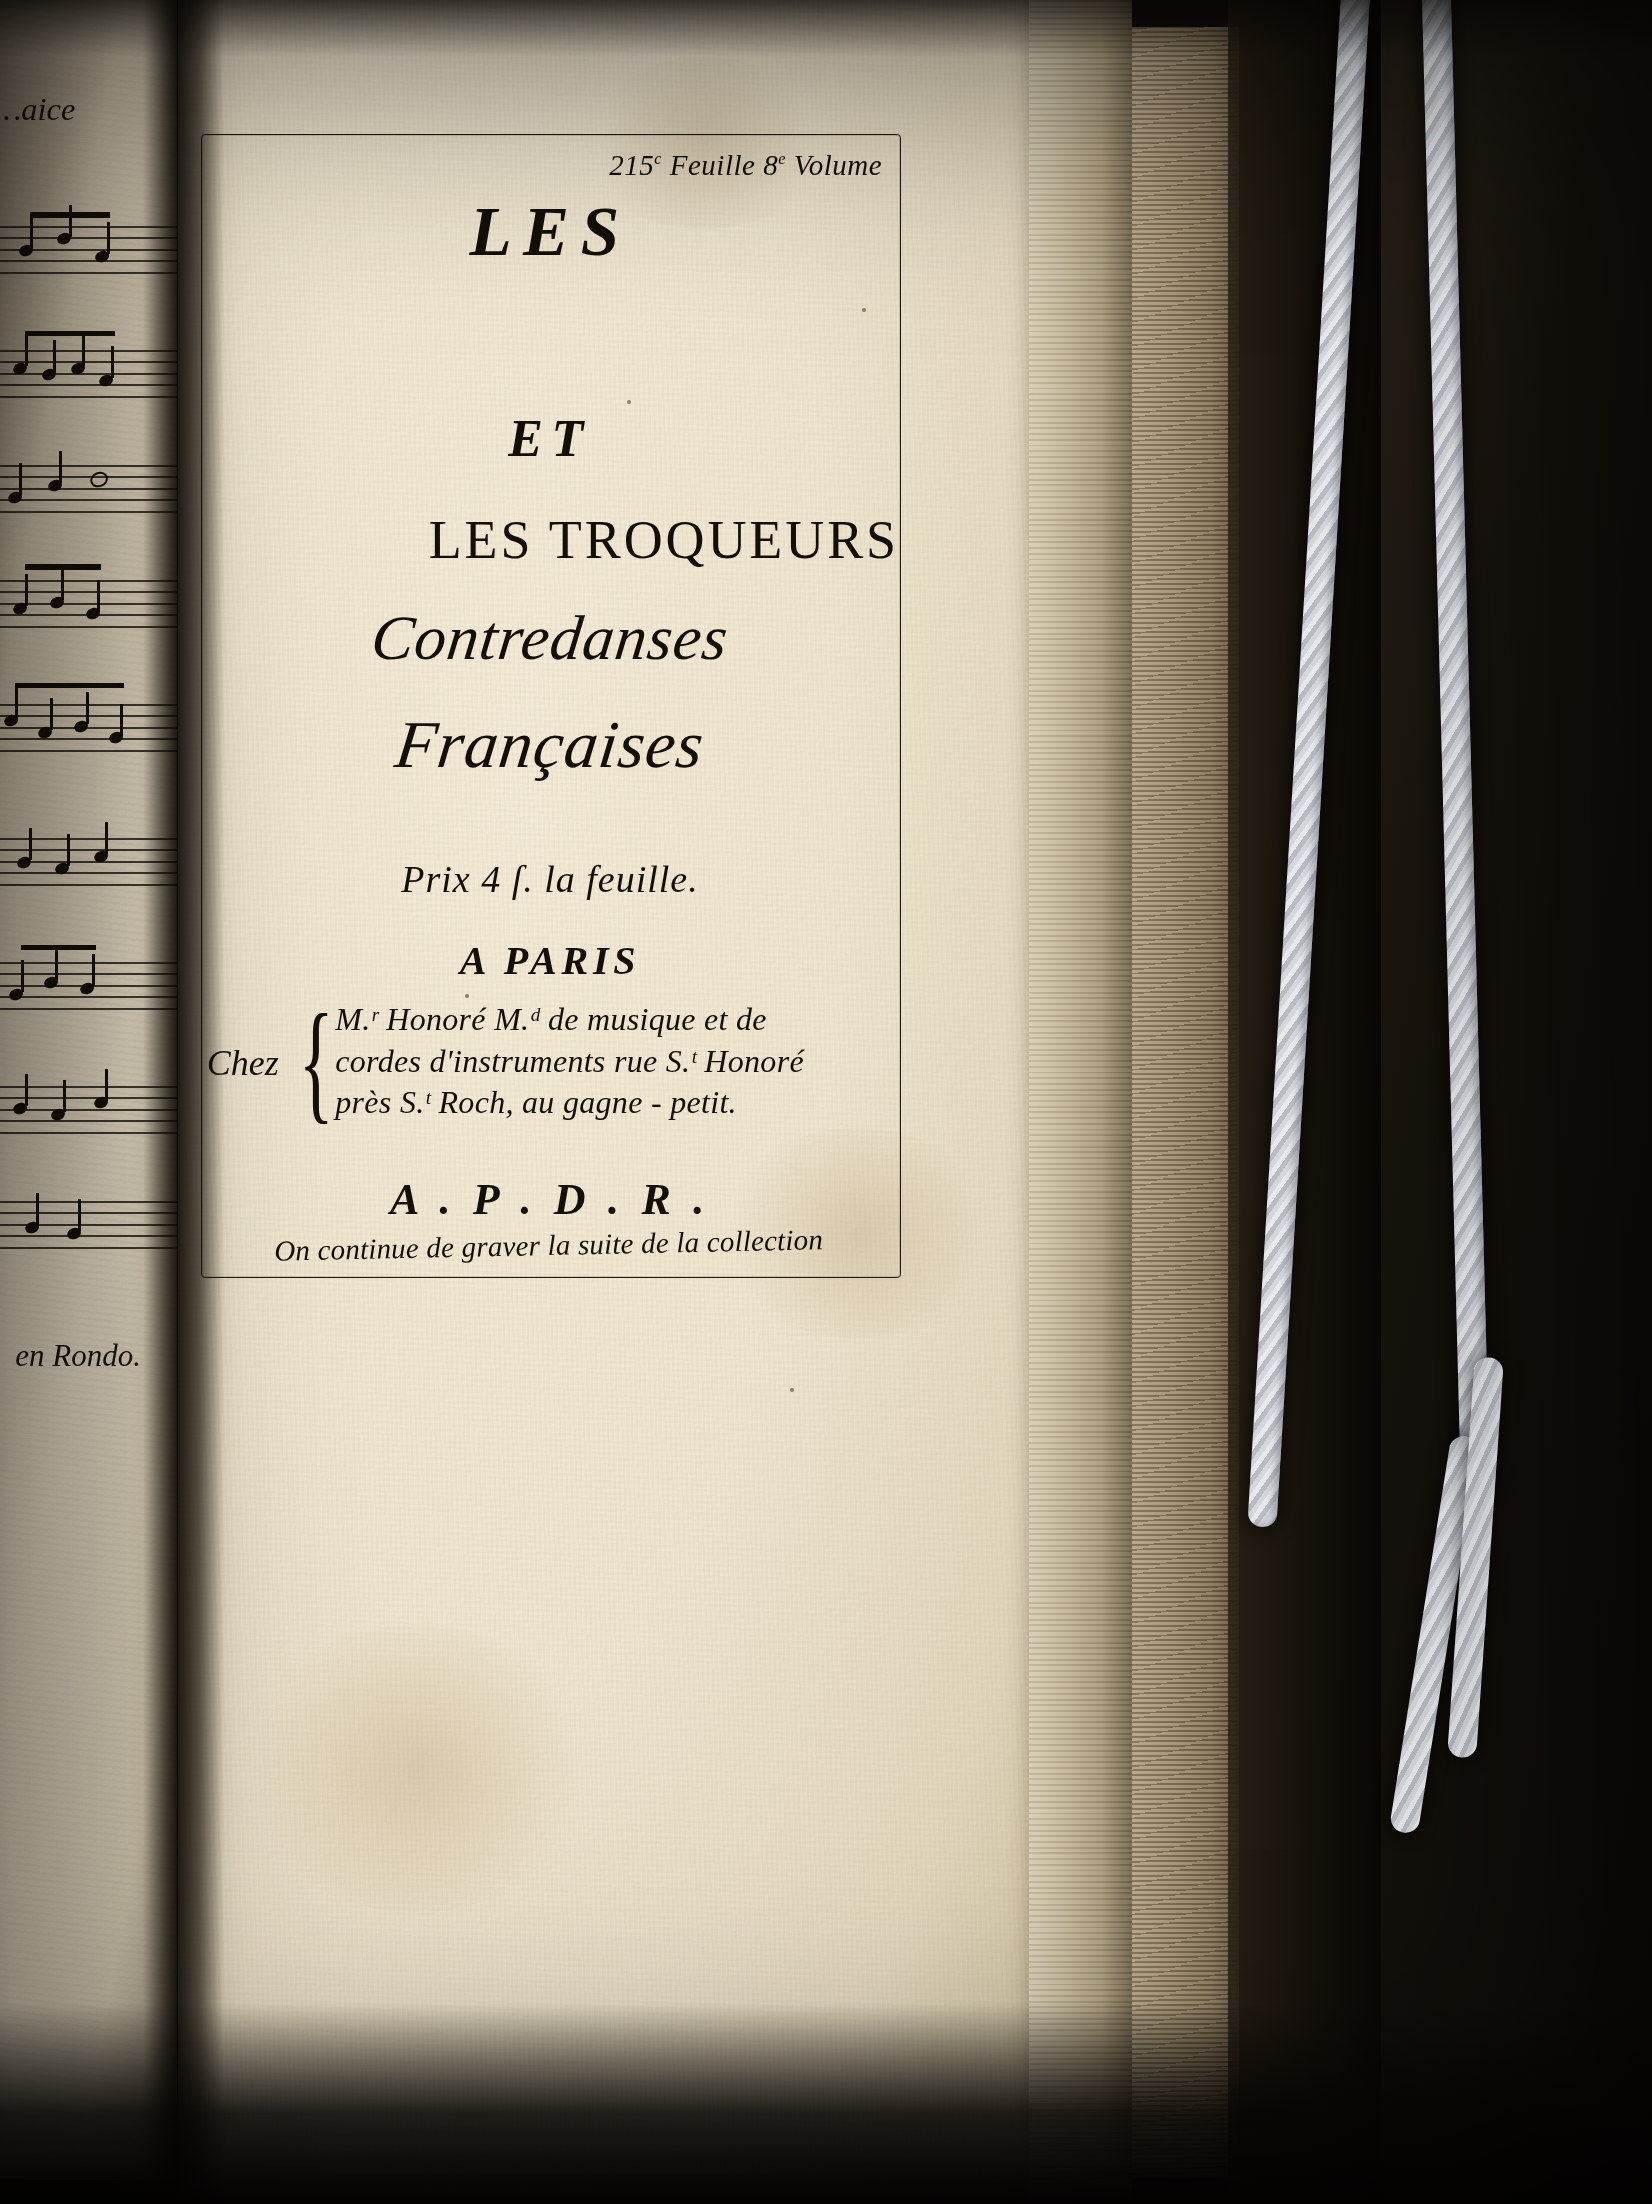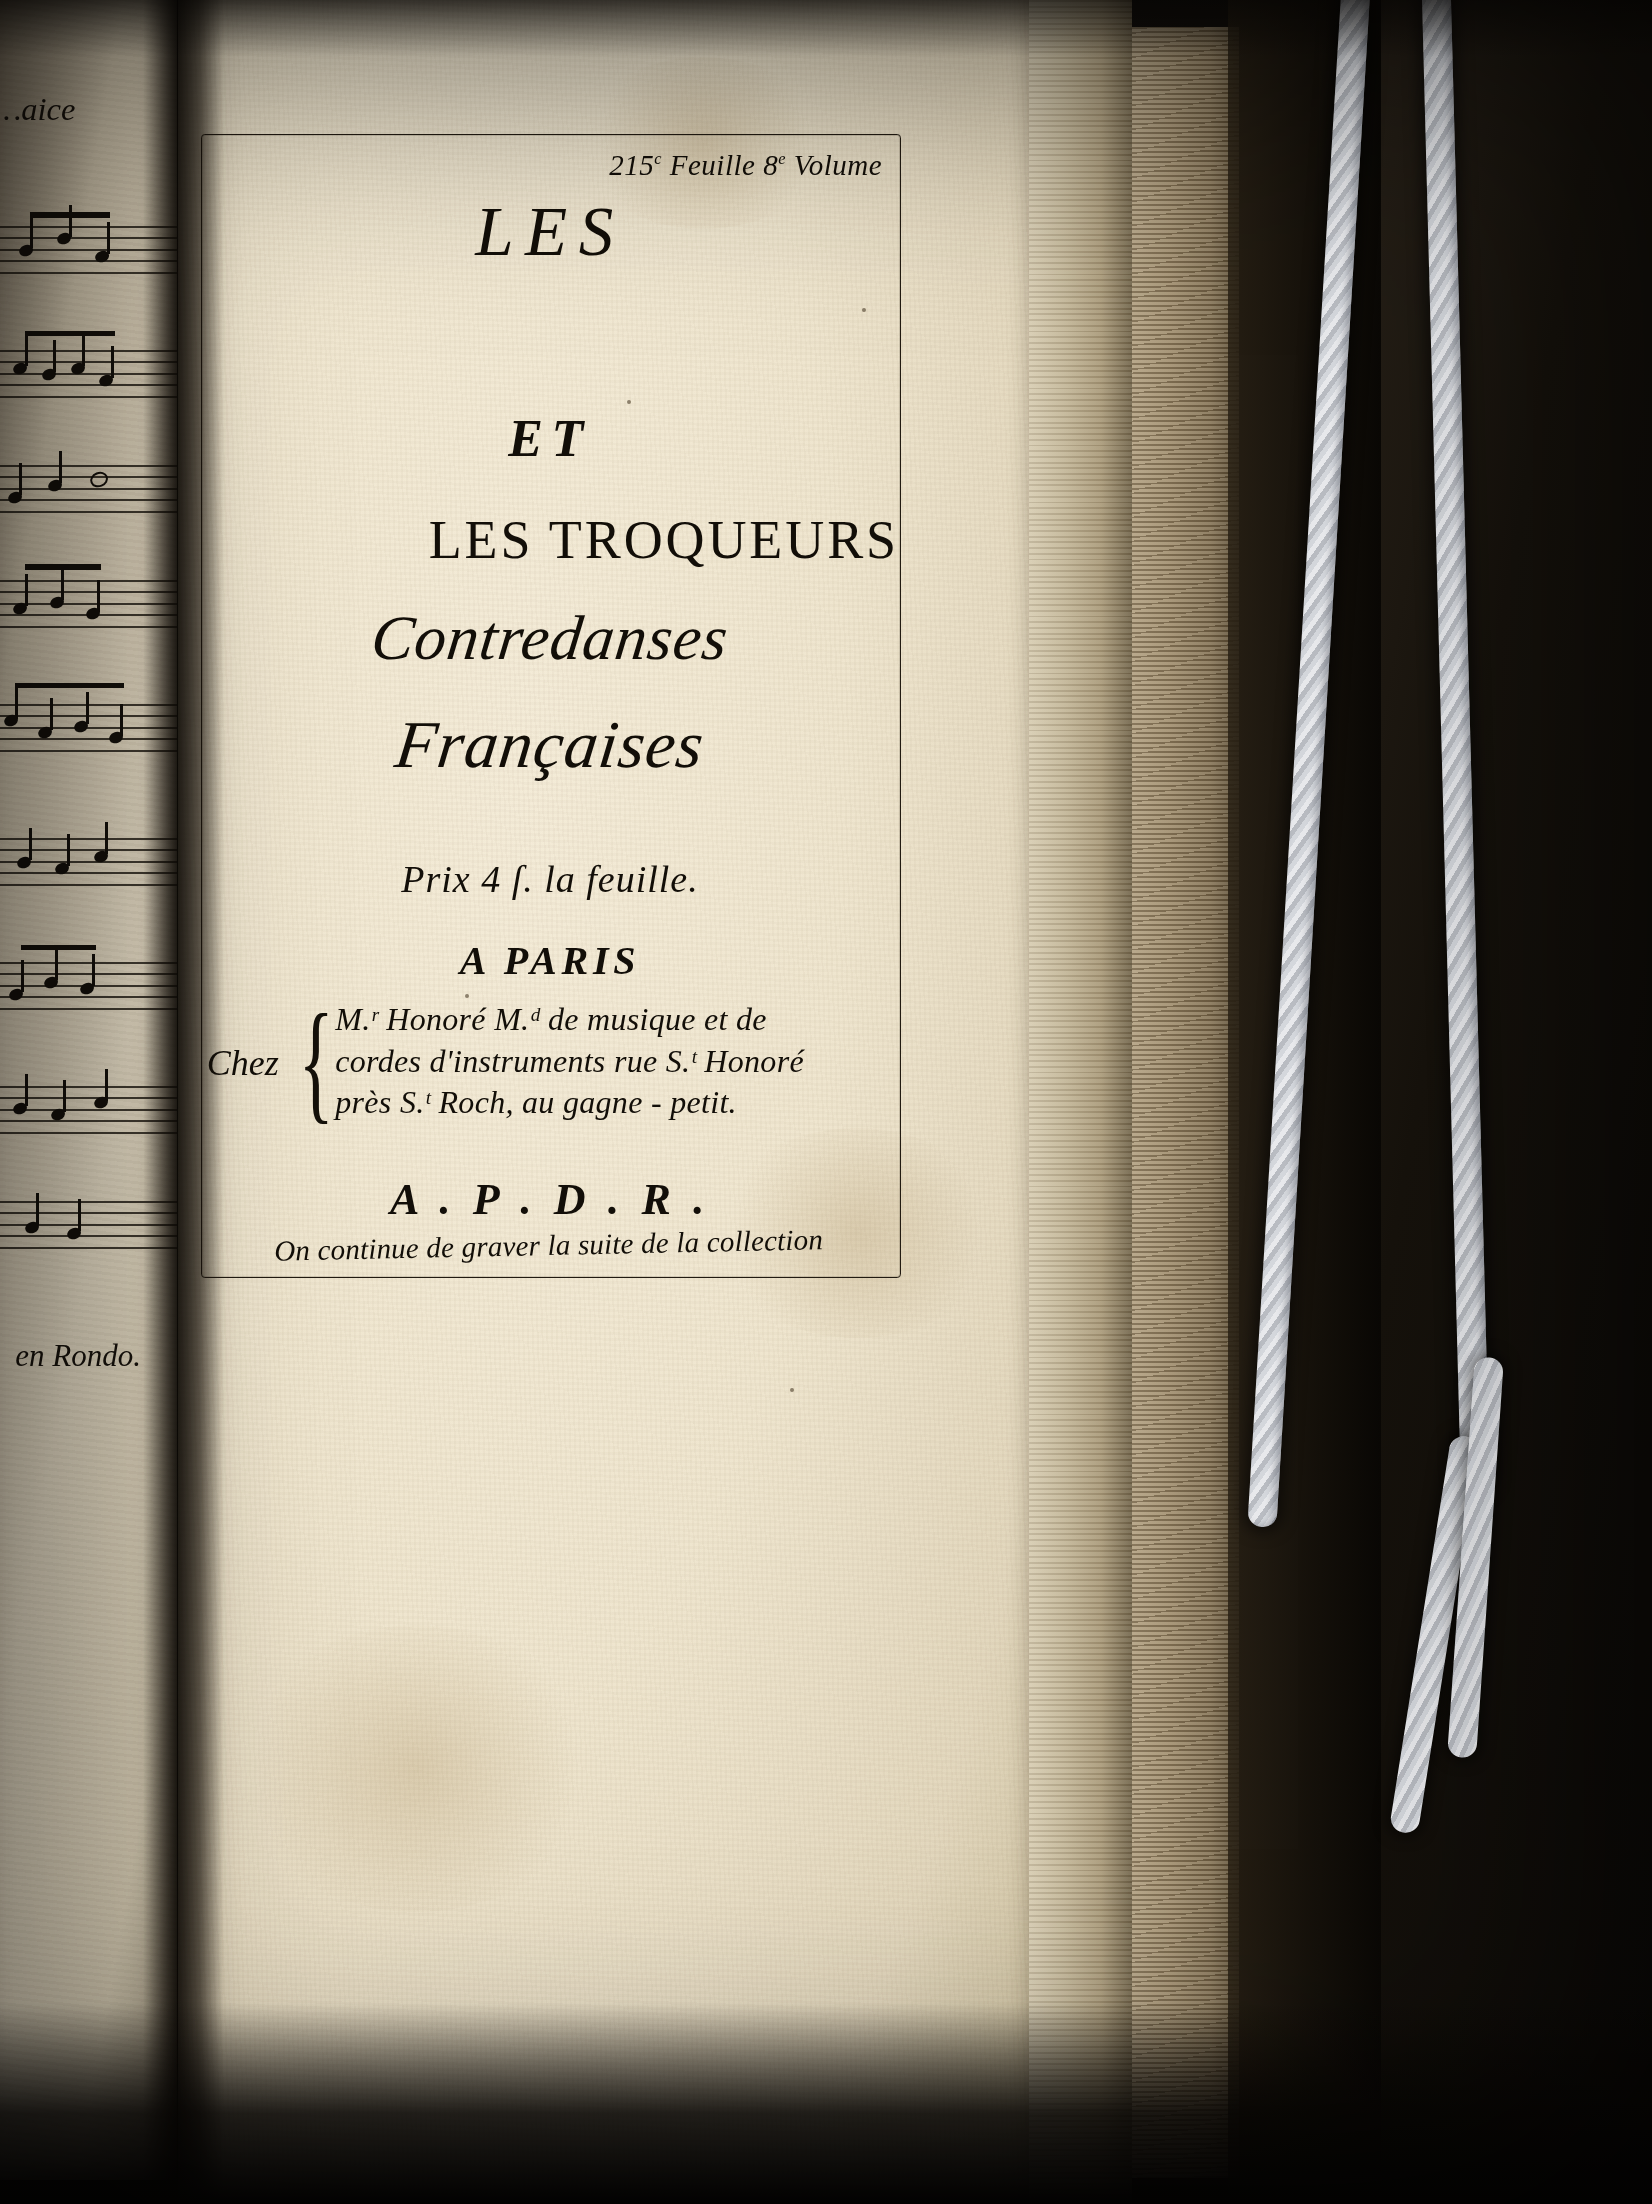--- a/index.html
+++ b/index.html
@@ -167,21 +167,21 @@
     white-space: nowrap;
   }
   .folio sup { font-size: 16.3px; }
 
   .t-les {
     position: absolute;
     left: 0; right: 0;
     top: 59px;
     font-family: "Liberation Serif", serif;
     font-style: italic;
-    font-weight: 400;
+    font-weight: 700;
     font-size: 69px;
     letter-spacing: 11.5px;
   }
   .t-deux {
     position: absolute;
     left: 0; right: 0;
     top: 174px;
     font-family: "Liberation Serif", serif;
     font-size: 55px;
     letter-spacing: 3.8px;

